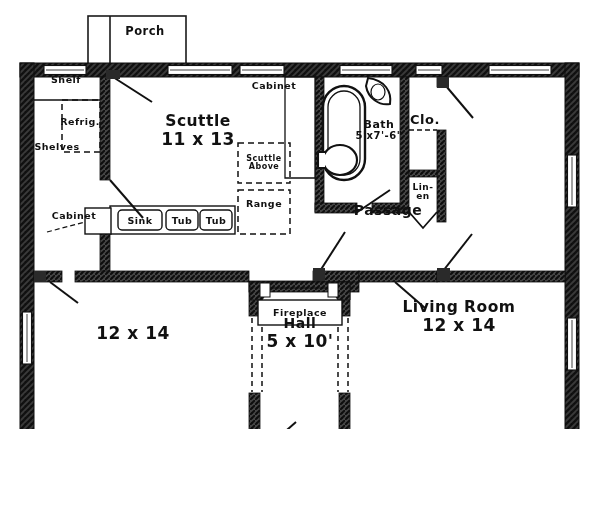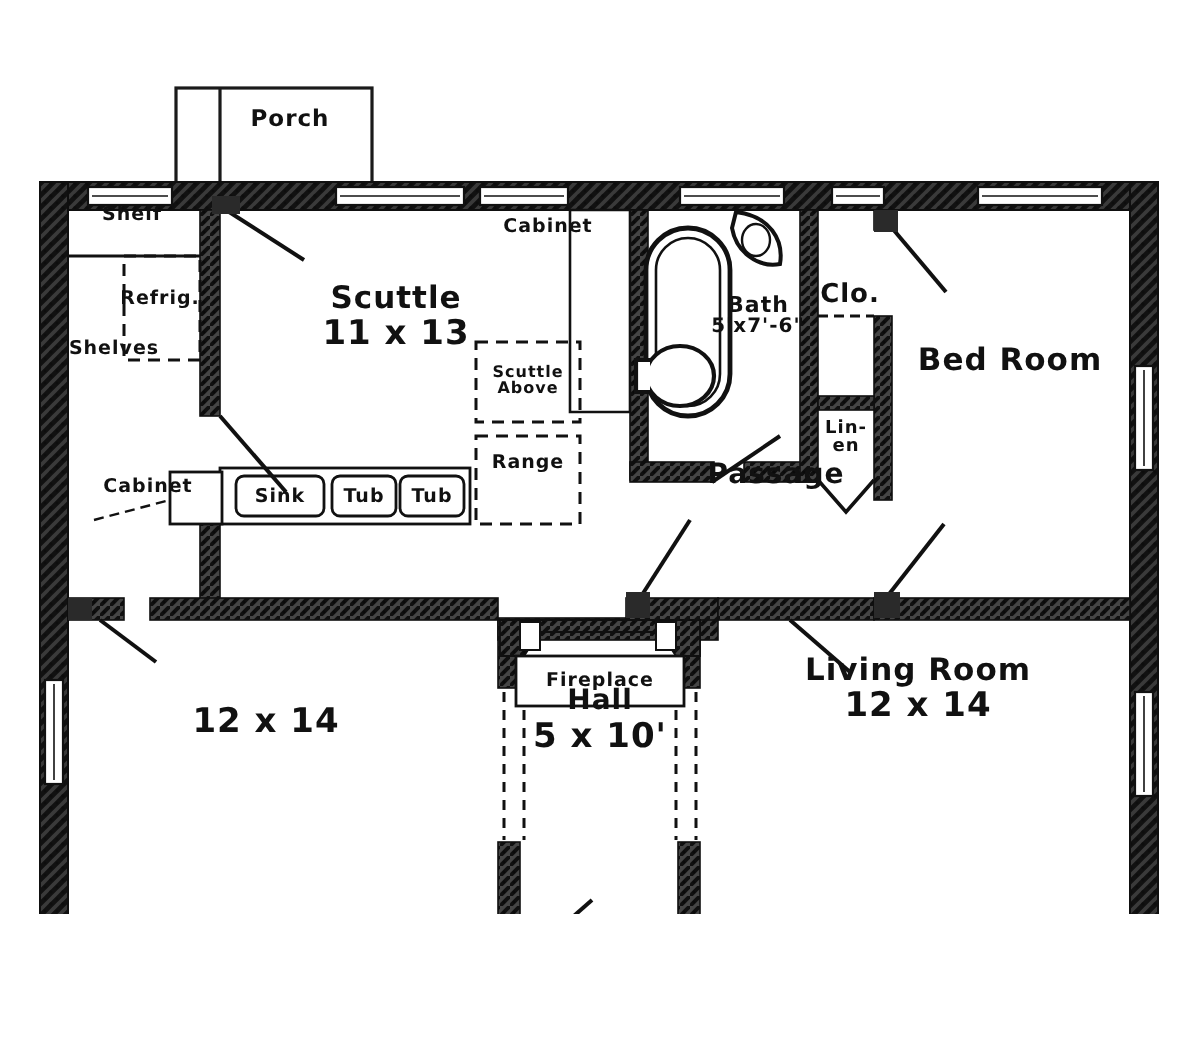--- a/index.html
+++ b/index.html
@@ -10,21 +10,20 @@
   }
   body {
     font-family: "DejaVu Sans", sans-serif;
   }
   #plan {
     position: relative;
     width: 600px;
     height: 429px;
     background: #ffffff;
     overflow: hidden;
-    margin-top: 28px;
   }
   #plan svg {
     position: absolute;
     left: 0;
     top: 0;
   }
   .lbl {
     position: absolute;
     color: #111;
     font-family: "DejaVu Sans", sans-serif;
@@ -303,21 +302,20 @@
     <div class="room-name">Scuttle</div>
     <div class="room-dim">11 x 13</div>
   </div>
 
   <div class="lbl" style="left:379px; top:130px;">
     <div class="mid-lbl">Bath</div>
     <div class="tiny-lbl" style="font-size:10px;">5'x7'-6"</div>
   </div>
 
   <div class="lbl" style="left:505px; top:152px;">
-    <div class="room-name">Bed Room</div>
   </div>
 
 
   <div class="lbl" style="left:133px; top:333px;">
     <div class="room-dim">12 x 14</div>
   </div>
 
   <div class="lbl" style="left:300px; top:333px;">
     <div class="room-name" style="font-size:14px;">Hall</div>
     <div class="room-dim">5 x 10'</div>

